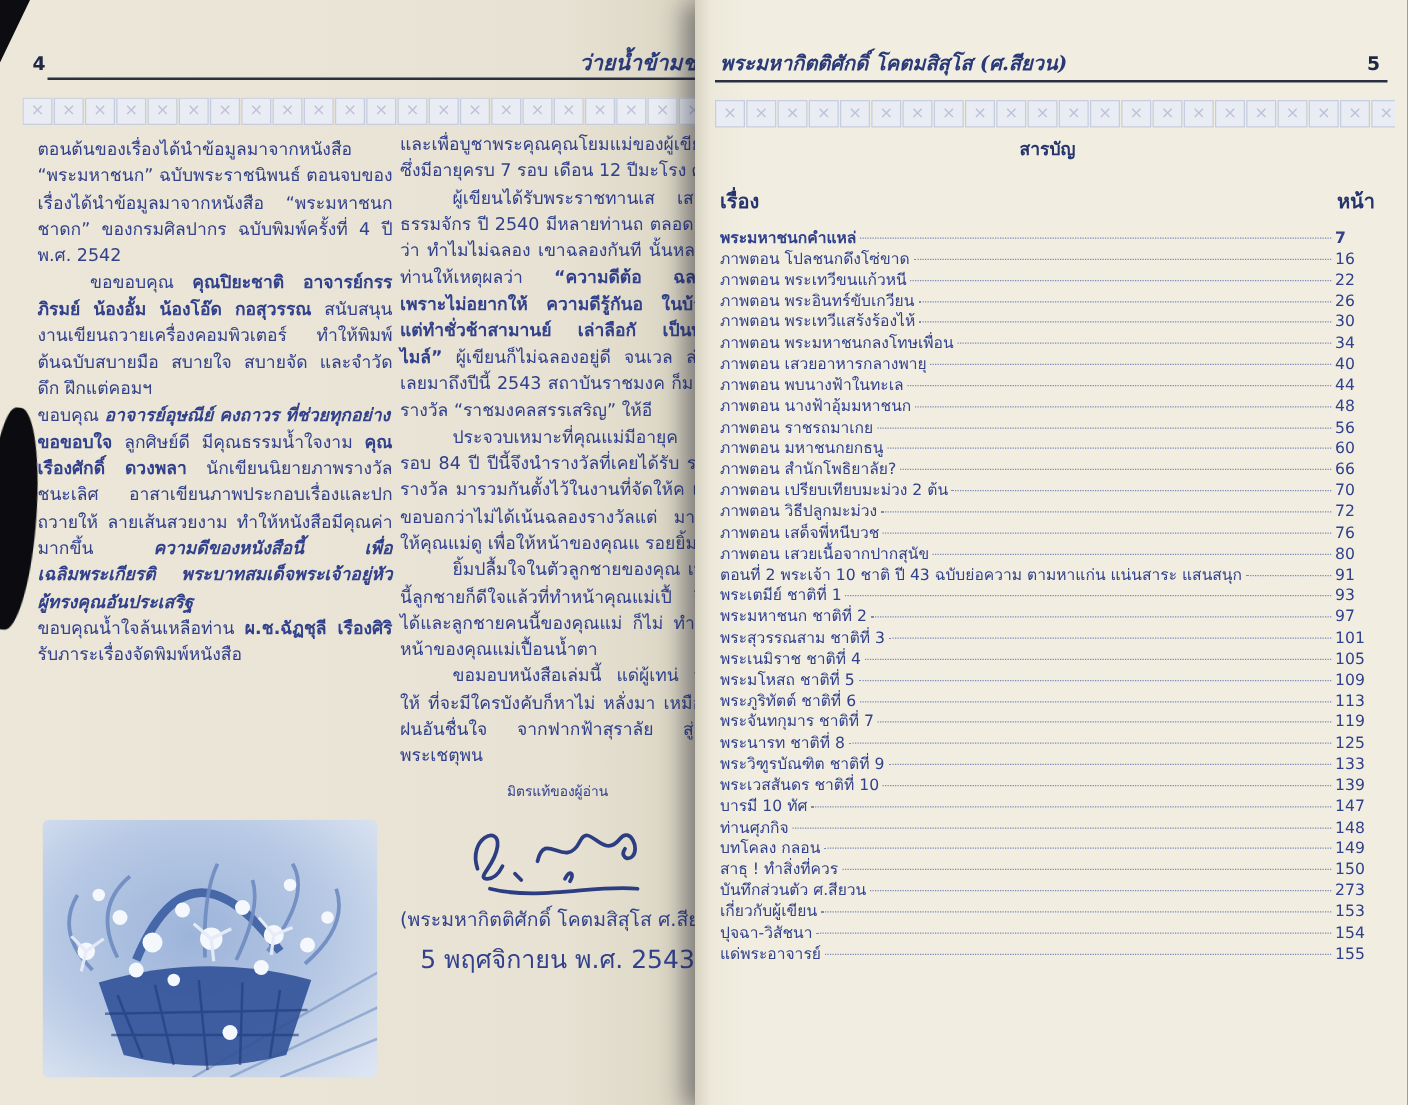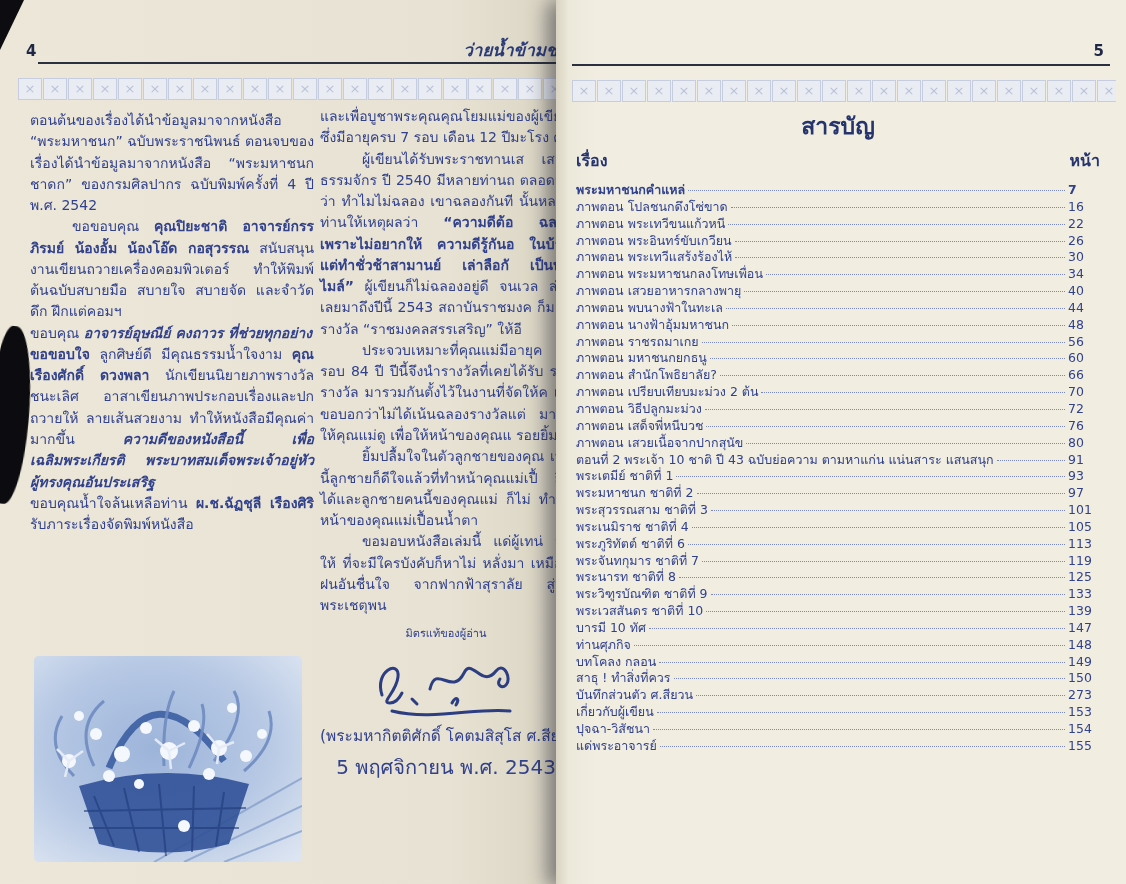--- a/index.html
+++ b/index.html
@@ -32,21 +32,21 @@
          overflow:hidden;box-shadow:inset 0 0 26px 14px rgba(231,226,211,.95);}
   .photo svg{display:block;}
   
   .closing{text-align:center;margin-top:10px;}
   .closing .salute{font-size:11px;margin:2px 0 2px;}
   .closing .nameline{font-size:15.5px;margin:2px 0 0;white-space:nowrap;}
   .closing .dateline{font-size:20px;margin:3px 0 0;}
   
   .rp-content{position:absolute;left:20px;right:26px;top:0;}
   .toc-title{position:absolute;left:0;right:0;top:108px;text-align:center;
-             font-size:23px;font-weight:bold;color:#26346e;}
+             font-size:14px;font-weight:bold;color:#26346e;}
   .toc-head{position:absolute;left:0;right:0;top:148px;display:flex;
             justify-content:space-between;font-size:16px;font-weight:bold;color:#26346e;}
   .toc-list{position:absolute;left:0;right:0;top:180px;}
   .toc-row{display:flex;align-items:baseline;height:16.85px;font-size:12.5px;color:#31418c;}
   .toc-row.bold{font-weight:bold;}
   .toc-ttl{white-space:nowrap;}
   .toc-leader{flex:1;border-bottom:1.4px dotted #7a88b4;margin:0 3px;transform:translateY(-3px);}
   .toc-page{width:32px;text-align:left;flex:none;}
   
   .thumb{position:absolute;left:-9px;top:326px;width:38px;height:178px;background:#0c0c10;
@@ -152,20 +152,21 @@
             <path d="M36,66 C76,76 122,62 154,66"></path>
           </g>
         </svg>
         <p class="nameline">(พระมหากิตติศักดิ์ โคตมสิสุโส ศ.สียวน</p>
         <p class="dateline">5 พฤศจิกายน พ.ศ. 2543</p>
       </div>
     </div>
   </div>
 
   <div class="page-right">
+    <div class="runhead" style="left:20px;top:38px;font-size:16px;">พระมหากิตติศักดิ์ โคตมสิสุโส (ศ.สียวน)</div>
     <div class="pgnum" style="right:22px;top:42px;">5</div>
     <div class="hrule" style="left:16px;right:16px;top:64px;"></div>
     <div class="band" style="left:16px;right:10px;top:80px;"><span class="sq">×</span><span class="sq">×</span><span class="sq">×</span><span class="sq">×</span><span class="sq">×</span><span class="sq">×</span><span class="sq">×</span><span class="sq">×</span><span class="sq">×</span><span class="sq">×</span><span class="sq">×</span><span class="sq">×</span><span class="sq">×</span><span class="sq">×</span><span class="sq">×</span><span class="sq">×</span><span class="sq">×</span><span class="sq">×</span><span class="sq">×</span><span class="sq">×</span><span class="sq">×</span><span class="sq">×</span></div>
 
     <div class="rp-content">
       <div class="toc-title">สารบัญ</div>
       <div class="toc-head">
         <span>เรื่อง</span>
         <span>หน้า</span>
       </div>
@@ -291,20 +292,25 @@
             <span class="toc-leader"></span>
             <span class="toc-page">101</span>
           </div>
 
           <div class="toc-row">
             <span class="toc-ttl">พระเนมิราช ชาติที่ 4</span>
             <span class="toc-leader"></span>
             <span class="toc-page">105</span>
           </div>
 
+          <div class="toc-row">
+            <span class="toc-ttl">พระมโหสถ ชาติที่ 5</span>
+            <span class="toc-leader"></span>
+            <span class="toc-page">109</span>
+          </div>
 
           <div class="toc-row">
             <span class="toc-ttl">พระภูริทัตต์ ชาติที่ 6</span>
             <span class="toc-leader"></span>
             <span class="toc-page">113</span>
           </div>
 
           <div class="toc-row">
             <span class="toc-ttl">พระจันทกุมาร ชาติที่ 7</span>
             <span class="toc-leader"></span>

